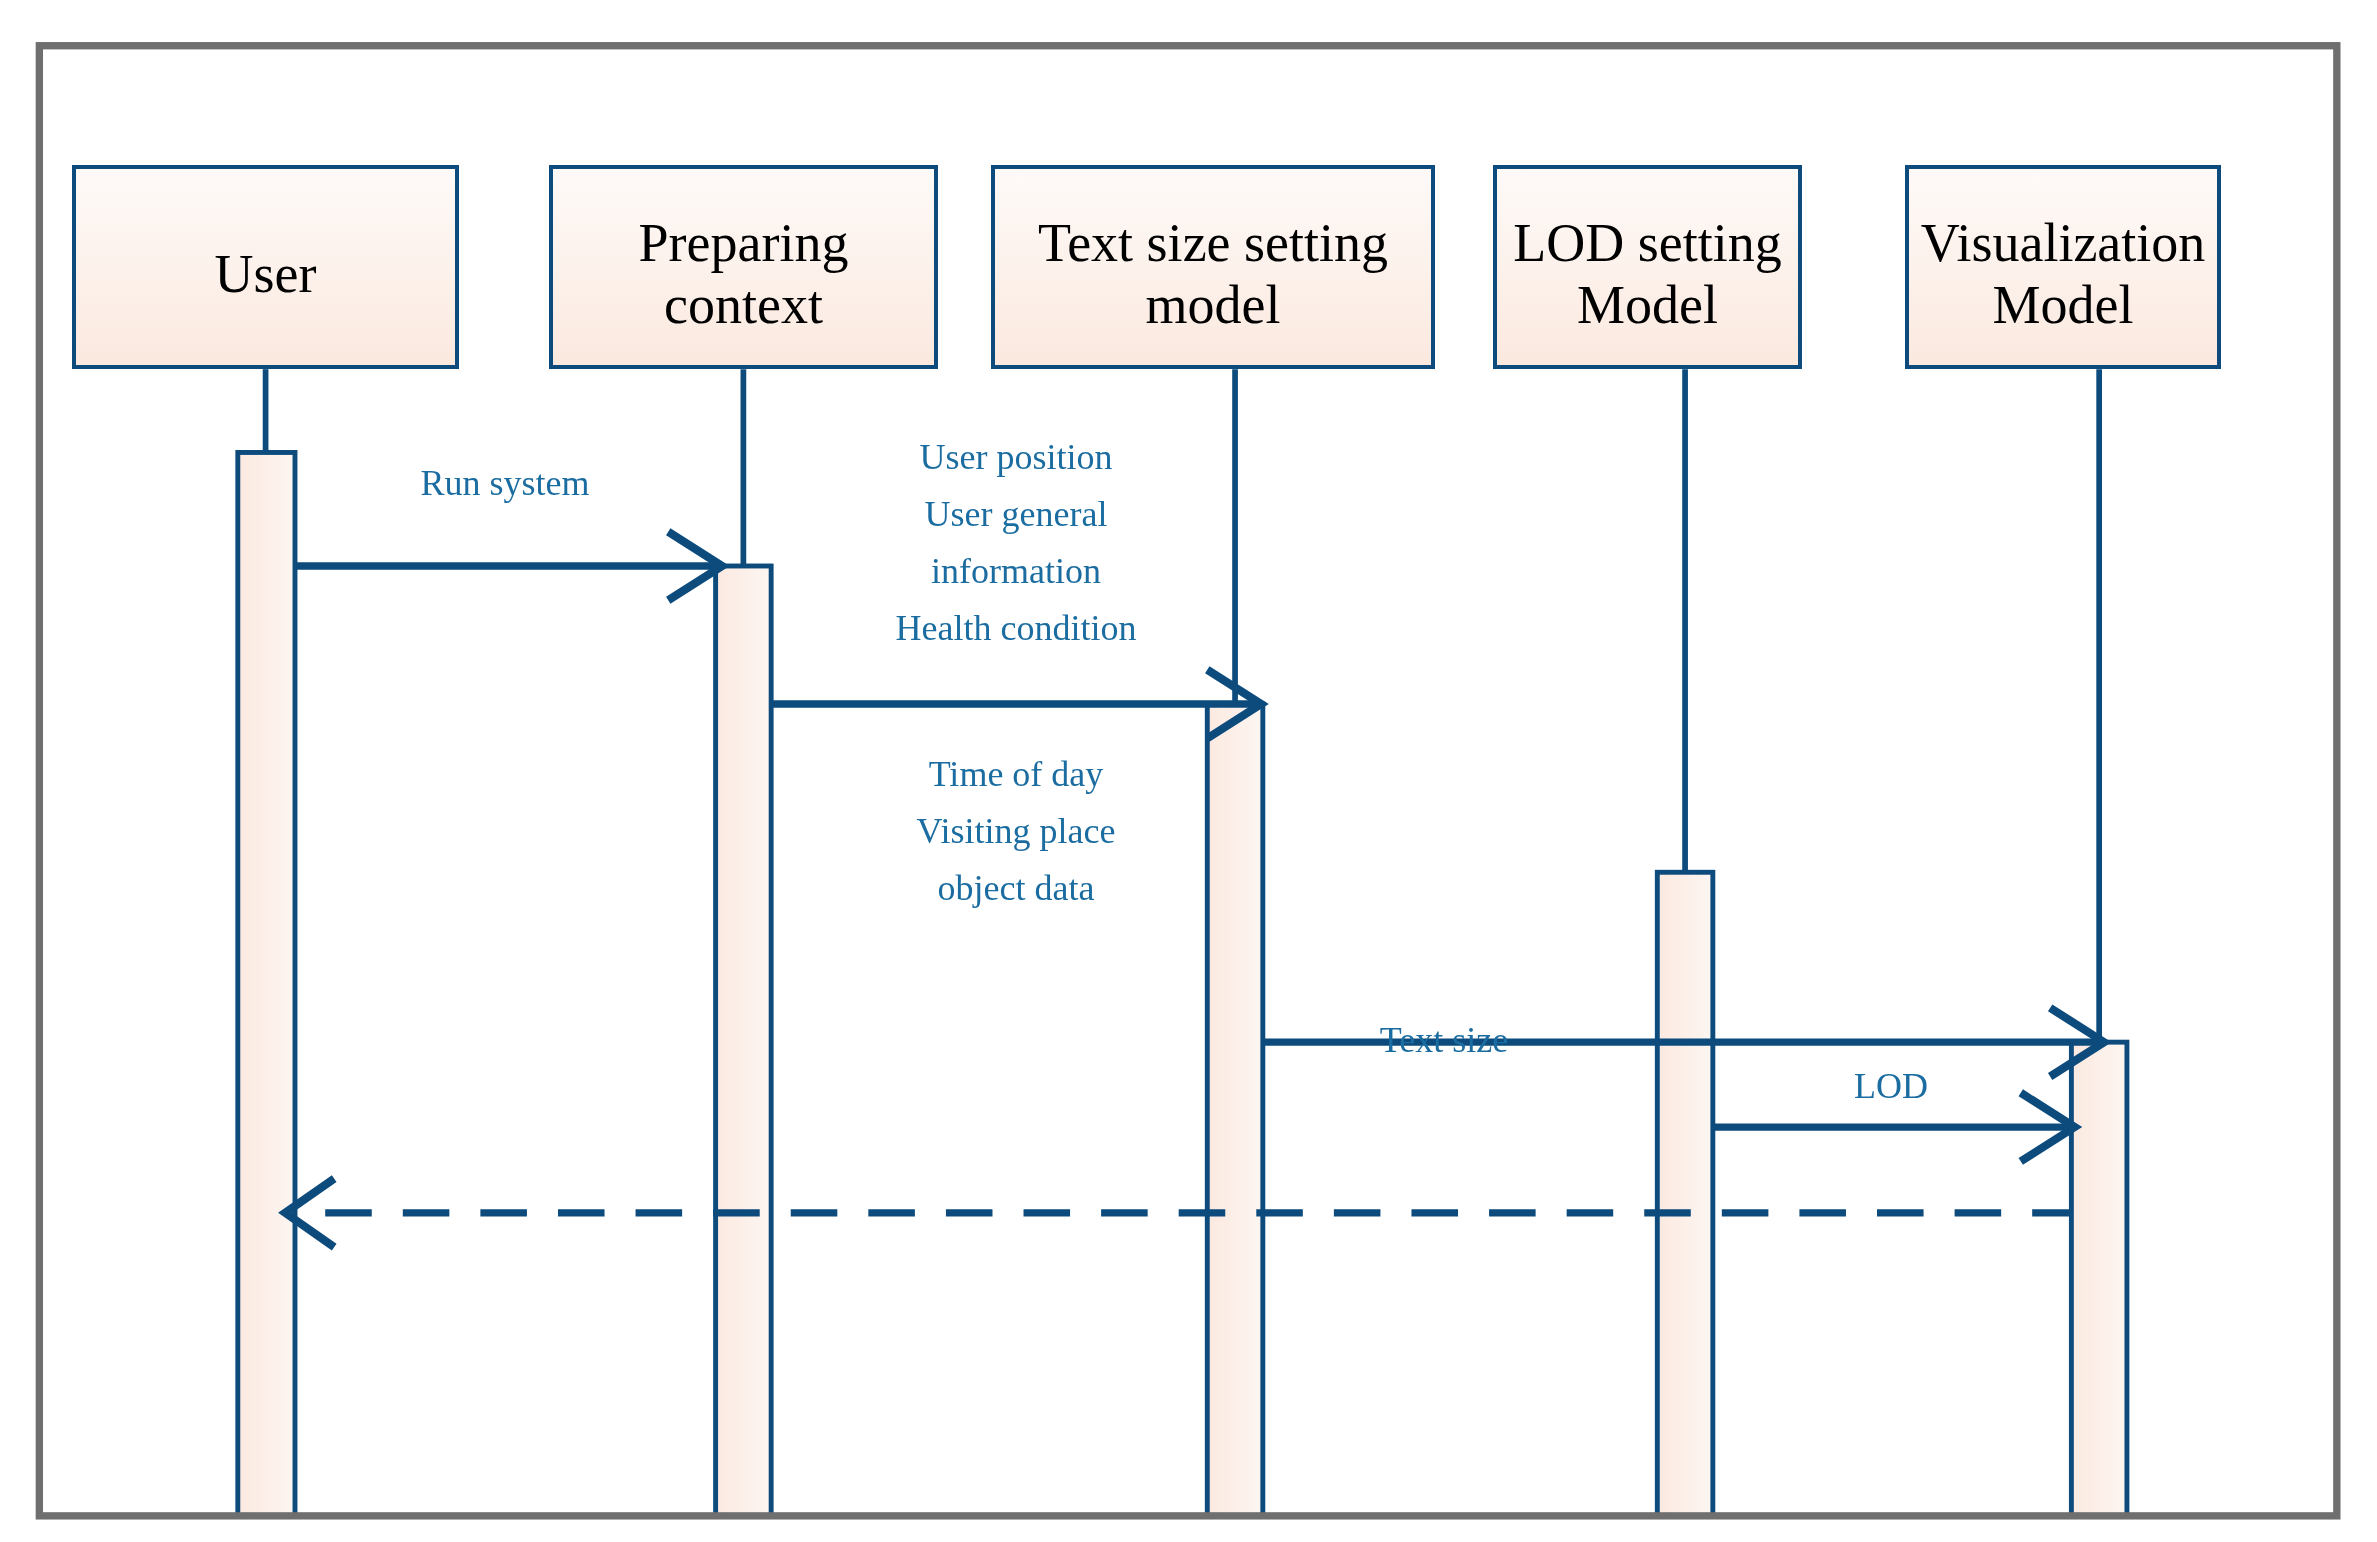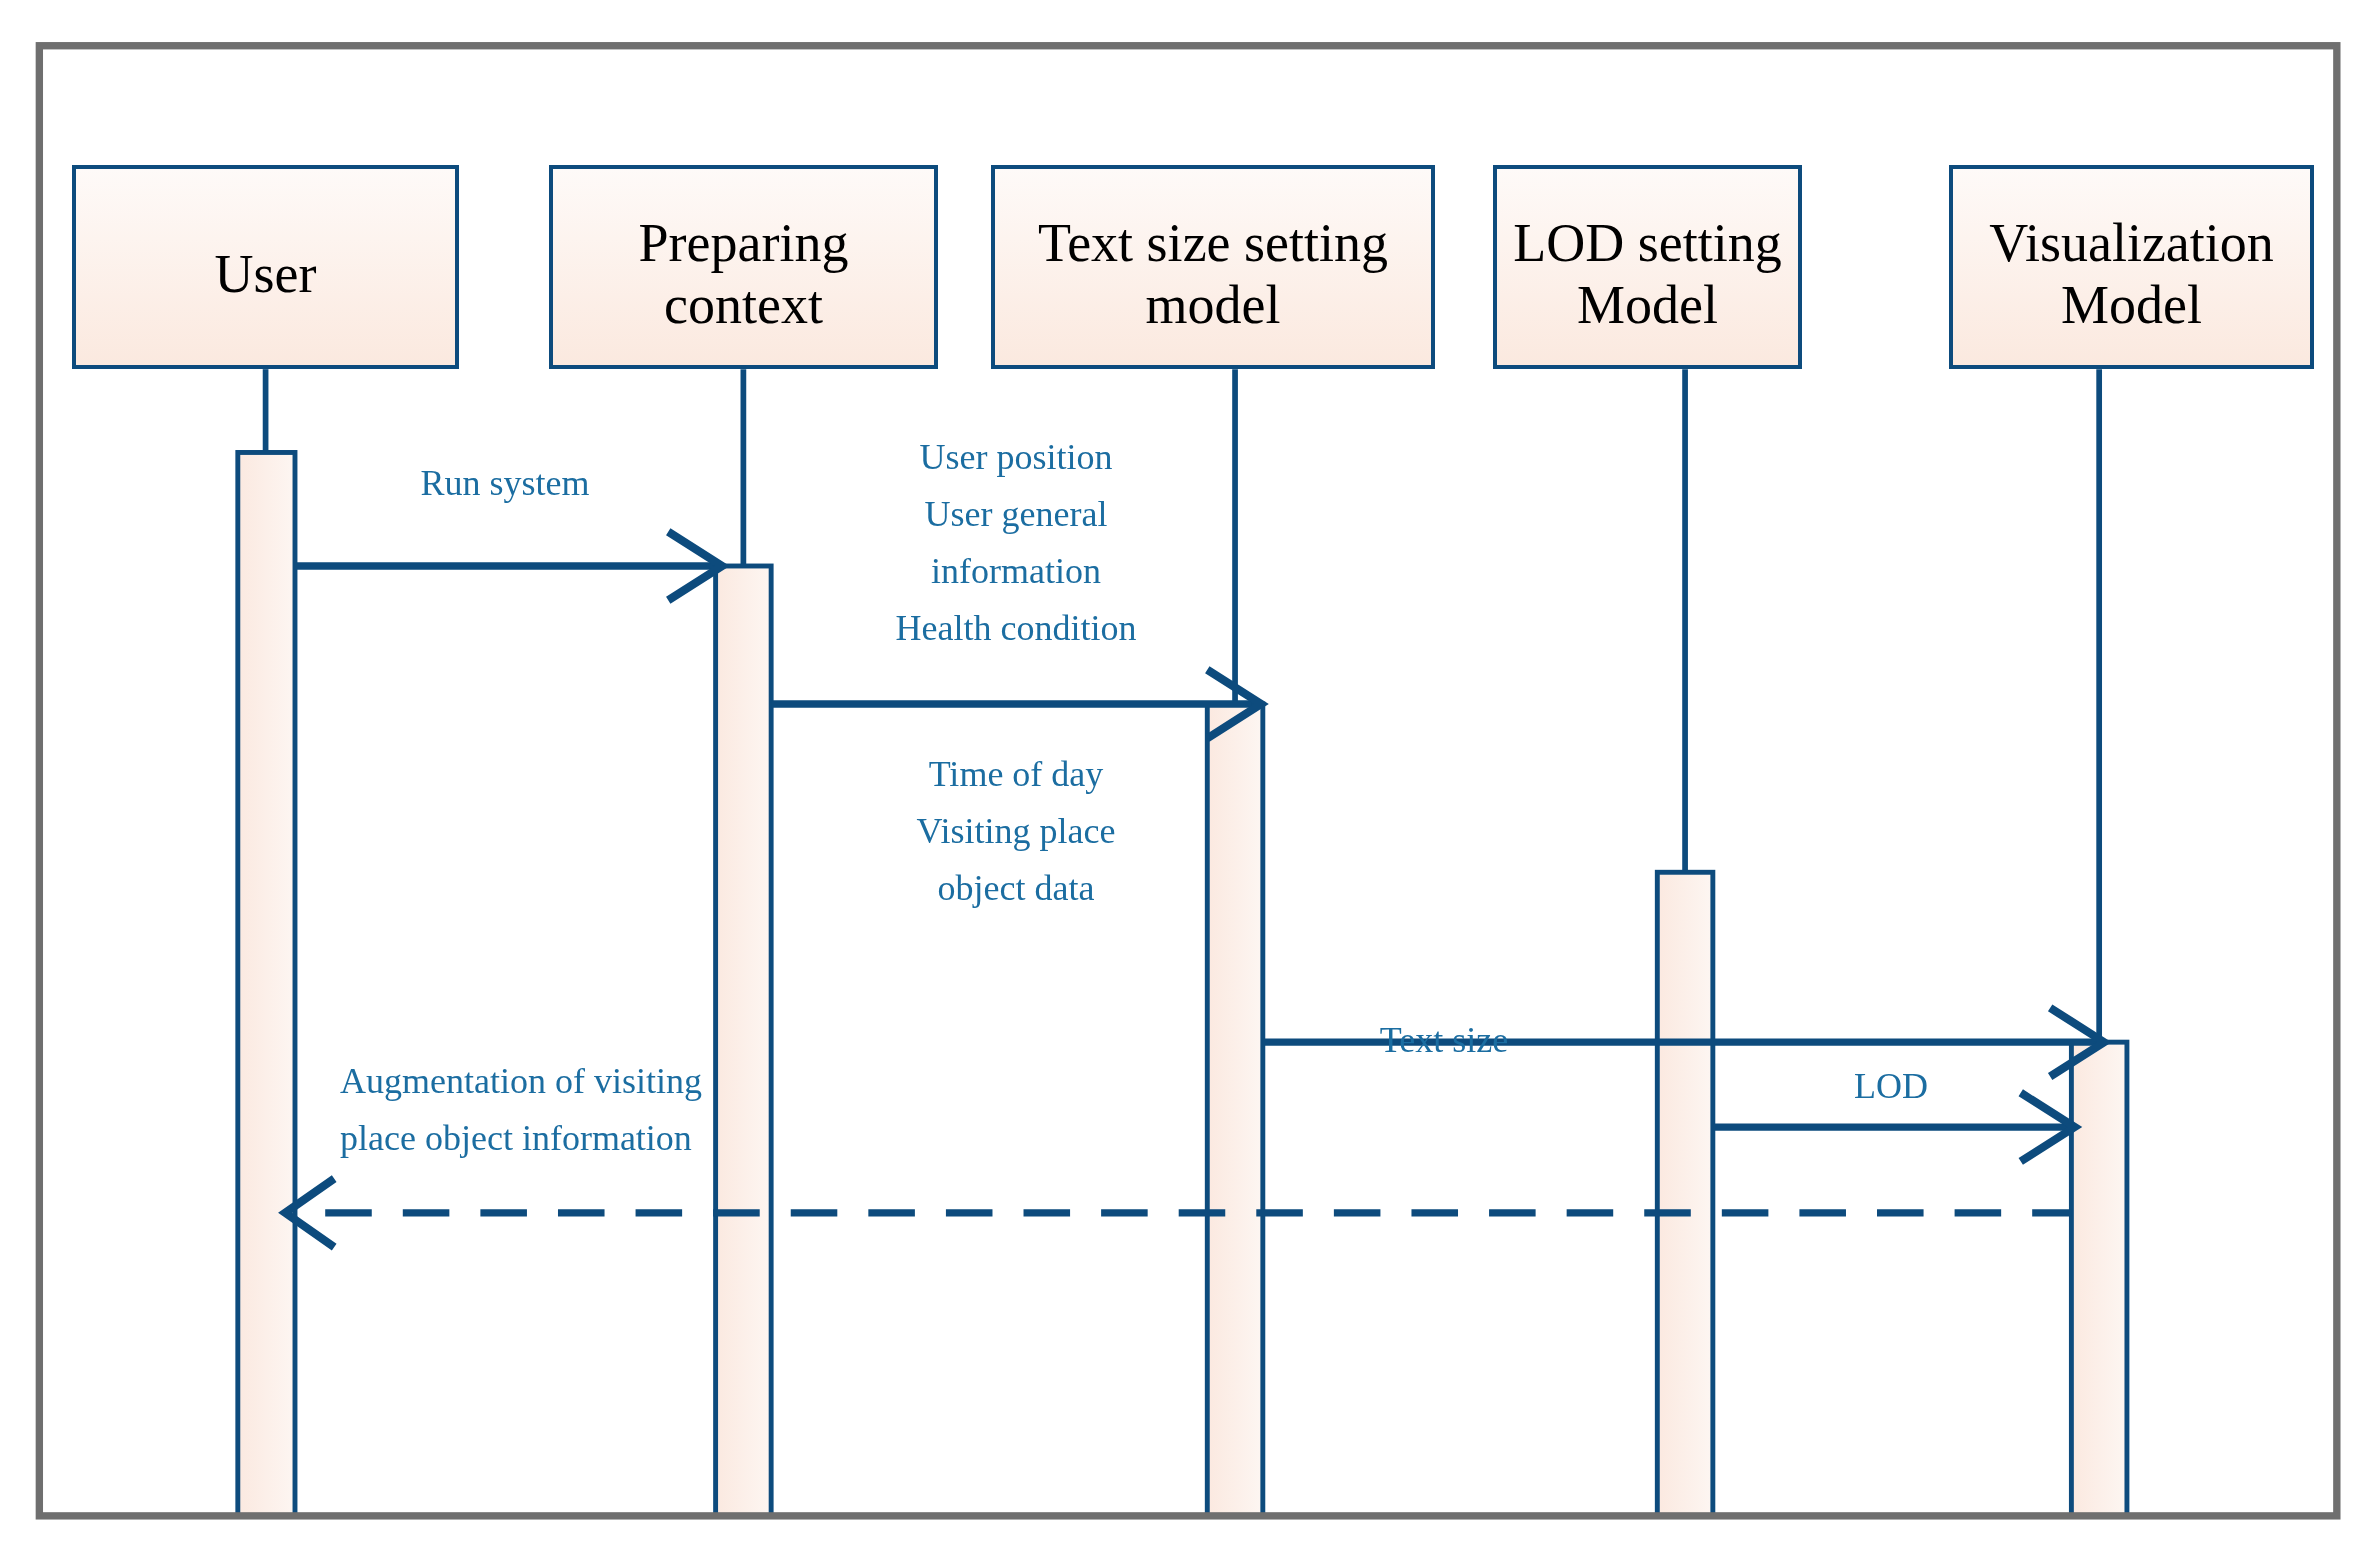--- a/index.html
+++ b/index.html
@@ -73,30 +73,28 @@
     <rect x="48" y="56" width="2813" height="1800" fill="none" stroke="var(--frame-gray)" stroke-width="9"></rect>
   </svg>
 
   <div class="actor-box" style="left:72px;width:387px;">User</div>
   <div class="actor-box" style="left:549px;width:389px;">Preparing
 context</div>
   <div class="actor-box" style="left:991px;width:444px;">Text size setting
 model</div>
   <div class="actor-box" style="left:1493px;width:309px;">LOD setting
 Model</div>
-  <div class="actor-box" style="left:1949px;width:365px;">Visualization
+  <div class="actor-box" style="left:1905px;width:316px;">Visualization
 Model</div>
 
   <div class="msg centered" style="left:505px;top:455px;">Run system</div>
   <div class="msg centered" style="left:1016px;top:429px;">User position
 User general
 information
 Health condition</div>
   <div class="msg centered" style="left:1016px;top:746px;">Time of day
 Visiting place
 object data</div>
   <div class="msg centered" style="left:1444px;top:972px;margin-top:40px;">Text size</div>
   <div class="msg centered" style="left:1891px;top:1058px;">LOD</div>
-  <div class="msg" style="left:340px;top:1053px;text-align:left;">Augmentation of visiting
-place object information</div>
 
 </div>
 
 
 </body></html>

